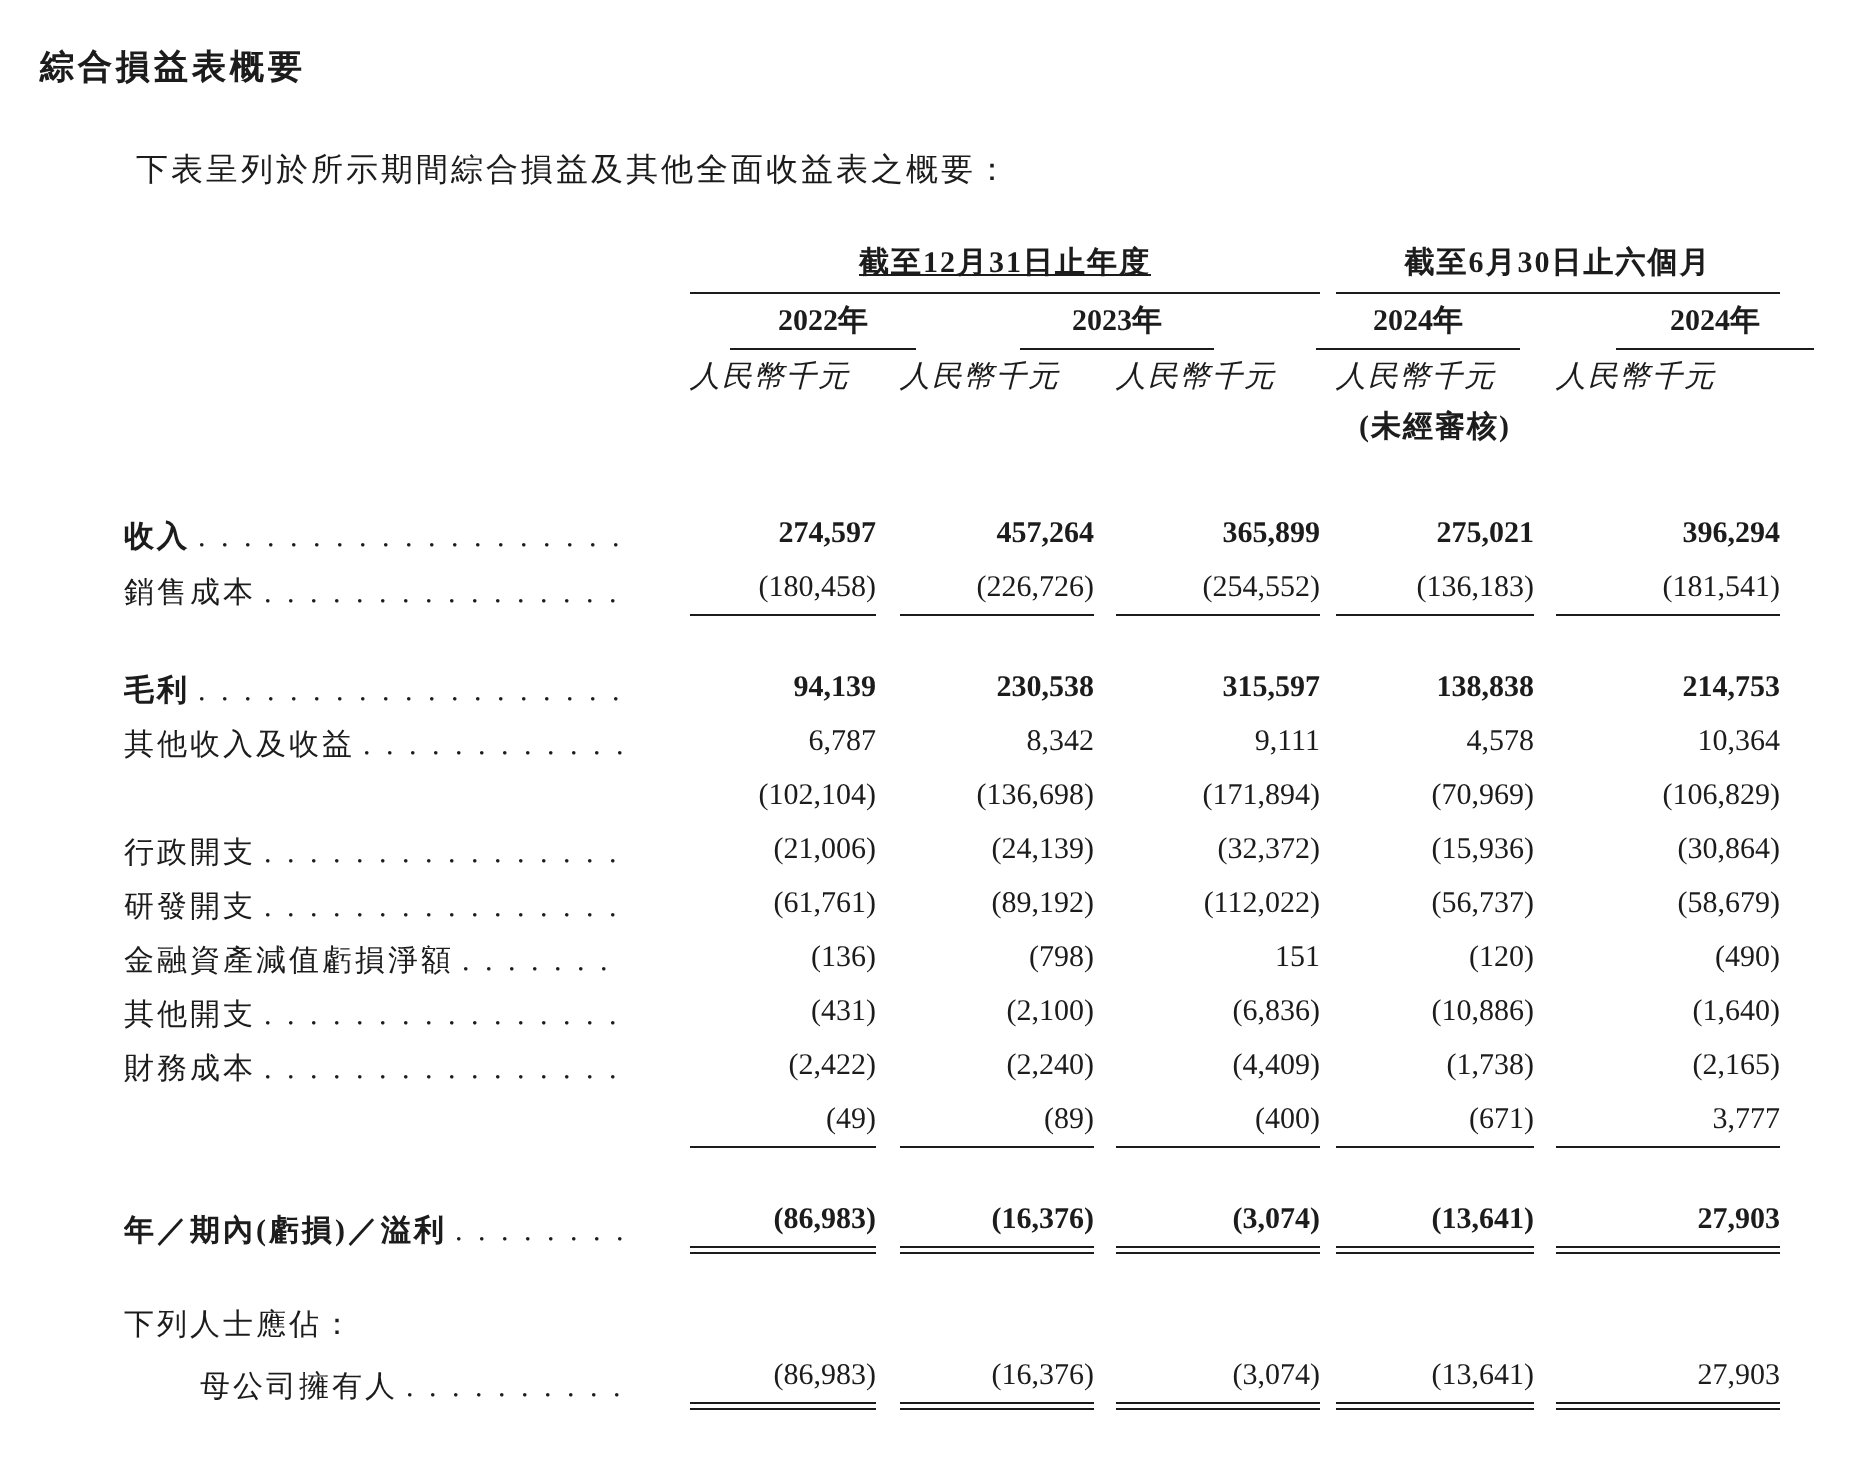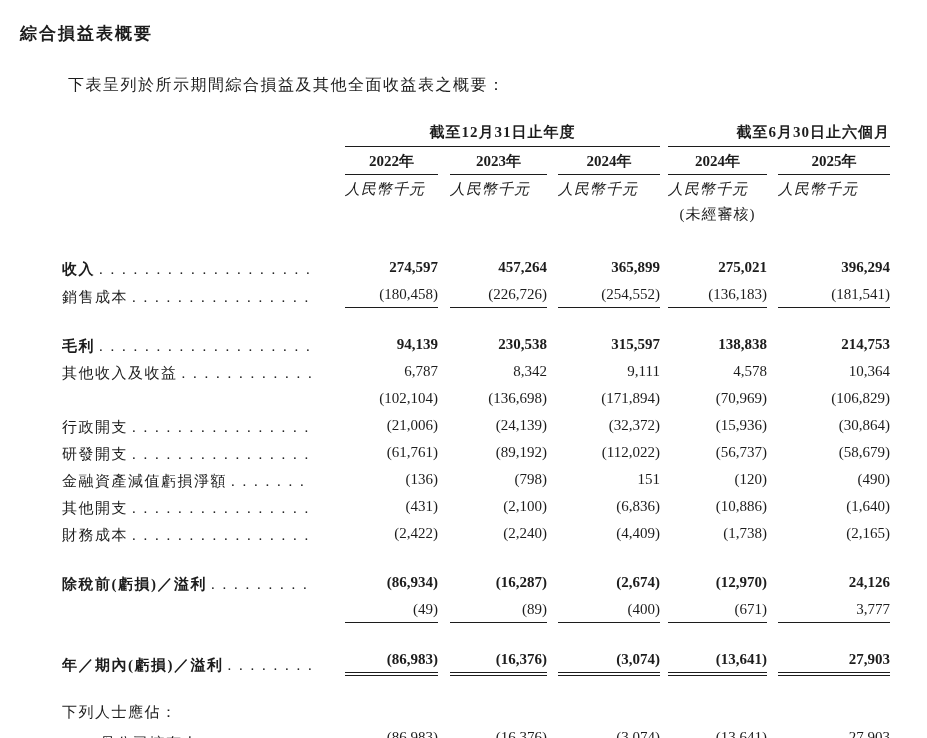--- a/index.html
+++ b/index.html
@@ -41,39 +41,40 @@
     margin-bottom: 4px;
   }
   
   .hdr-group {
     text-align: center;
     font-weight: bold;
     letter-spacing: 1px;
     border-bottom: 1.5px solid #1c1c1c;
     padding-bottom: 3px;
   }
-  .hdr-group.g1 { grid-column: 2 / 7; }
-  .hdr-group.g2 { grid-column: 8 / 11; text-align: right; }
+  .hdr-group.g1 { grid-column: 2 / 7; text-decoration: underline; }
+  .hdr-group.g2 { grid-column: 8 / 11; }
   .hdr-year {
     text-align: center;
     font-weight: bold;
     border-bottom: 1.5px solid #1c1c1c;
     padding-bottom: 2px;
   }
-  .hdr-years { margin-top: 2px; }
+  .hdr-years { margin-top: 2px; gap: 20px; }
   .hdr-unit-row { margin-top: 3px; }
   .hdr-unit {
     text-align: left;
     font-style: italic;
     letter-spacing: 1px;
   }
   .hdr-note {
     text-align: center;
     letter-spacing: 1px;
     grid-column: 8 / 9;
+    font-weight: bold;
   }
   .c1 { grid-column: 2; }
   .c2 { grid-column: 4; }
   .c3 { grid-column: 6; }
   .c4 { grid-column: 8; }
   .c5 { grid-column: 10; }
   
   .table-body { margin-top: 32px; }
   .row-label {
     grid-column: 1;
@@ -251,31 +252,20 @@
       <span class="label-text">財務成本</span>
       <span class="leader"></span>
     </div>
     <div class="val c1">(2,422)</div>
     <div class="val c2">(2,240)</div>
     <div class="val c3">(4,409)</div>
     <div class="val c4">(1,738)</div>
     <div class="val c5">(2,165)</div>
   </div>
 
-  <div class="grid-row bold gap-before">
-    <div class="row-label">
-      <span class="label-text">除稅前(虧損)／溢利</span>
-      <span class="leader"></span>
-    </div>
-    <div class="val c1">(86,934)</div>
-    <div class="val c2">(16,287)</div>
-    <div class="val c3">(2,674)</div>
-    <div class="val c4">(12,970)</div>
-    <div class="val c5">24,126</div>
-  </div>
 
   <div class="grid-row rule-single">
     <div class="val c1">(49)</div>
     <div class="val c2">(89)</div>
     <div class="val c3">(400)</div>
     <div class="val c4">(671)</div>
     <div class="val c5">3,777</div>
   </div>
 
   <div class="grid-row bold gap-before rule-double">

